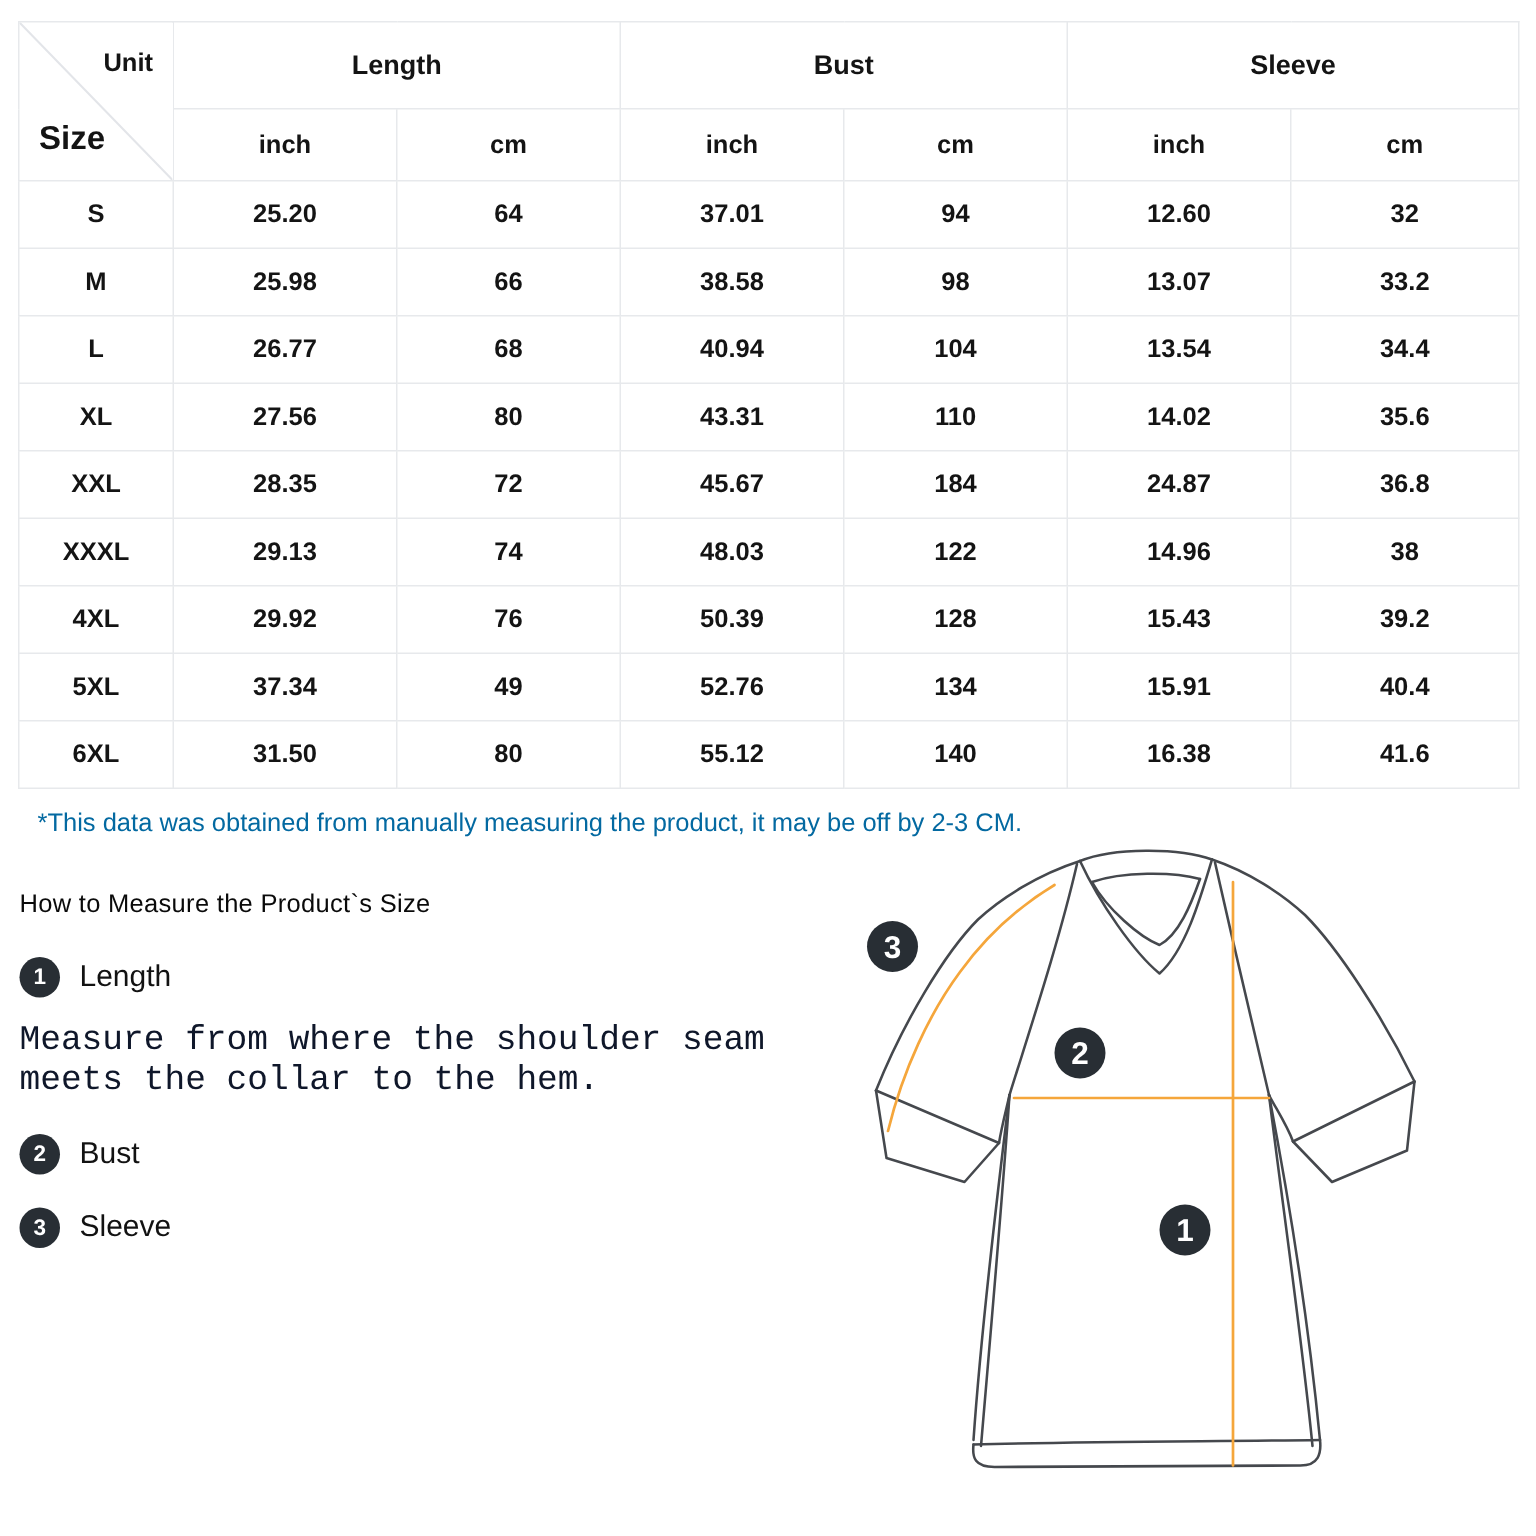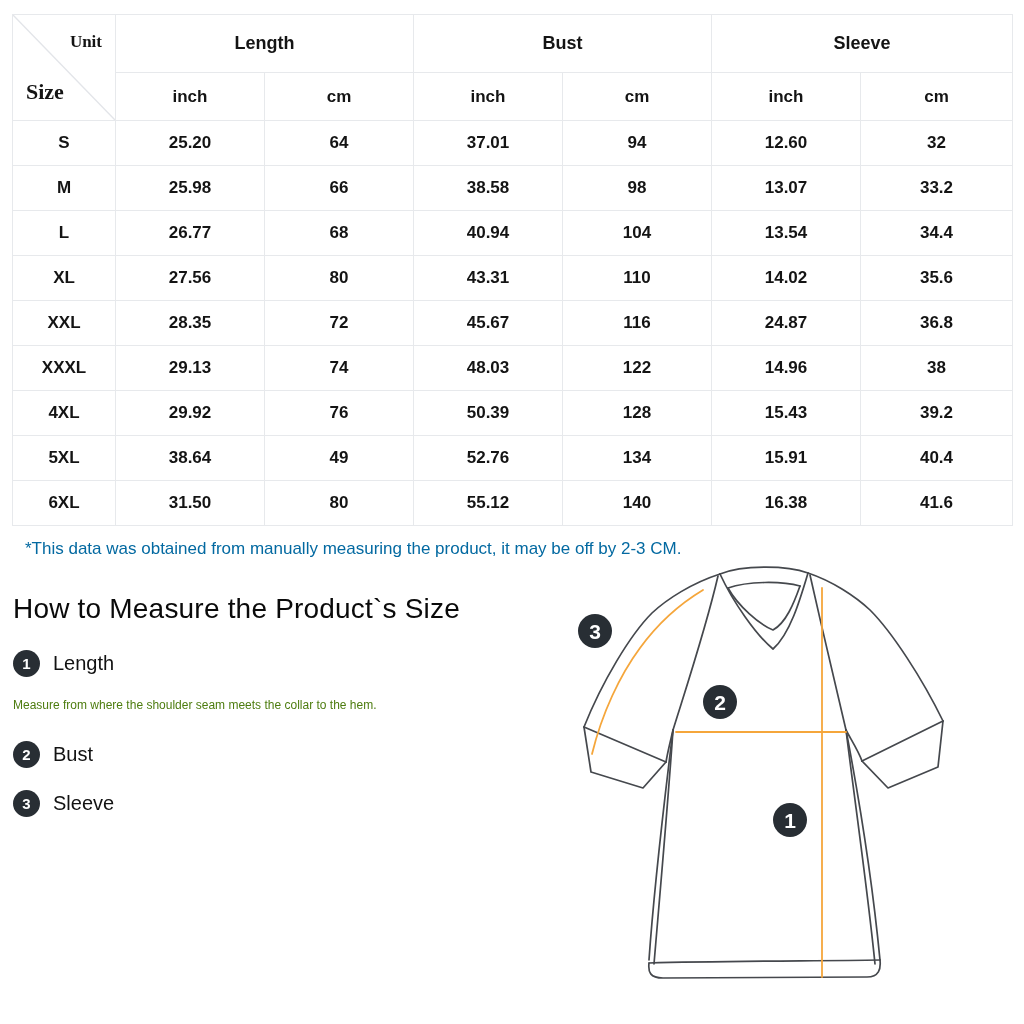--- a/index.html
+++ b/index.html
@@ -9,42 +9,42 @@
   
   .table-wrap { padding:14px 12px 0 12px; }
   table.size-chart { width:1000px; border-collapse:collapse; table-layout:fixed; }
   table.size-chart td, table.size-chart th {
     border:1px solid #e7e9ec; text-align:center; vertical-align:middle;
     font-weight:bold; font-size:17px; color:#141414; background:#fff; padding:0;
   }
   tr.group-row th { height:58px; font-size:18px; }
   tr.unit-row th { height:48px; }
   tr.data-row td { height:45px; }
-  th.corner-cell { position:relative; padding:0;font-family:Liberation Serif, serif; }
+  th.corner-cell { position:relative; padding:0; }
   .corner-inner { position:absolute; inset:0; }
   .corner-inner svg { position:absolute; inset:0; width:100%; height:100%; }
   .corner-unit { position:absolute; top:17px; right:13px; font-weight:bold; font-size:17px; }
   .corner-size { position:absolute; bottom:15px; left:13px; font-weight:bold; font-size:22px; }
 
   .footnote { margin:13px 0 0 13px; font-size:17px; color:#0369a1; font-weight:normal; }
 
   
   .guide { position:relative; margin:34px 0 0 13px; }
-  .guide-title { font-size:28px; font-weight:400; color:#0a0a0a; letter-spacing:0.2px; }
+  .guide-title { font-size:17px; font-weight:400; color:#0a0a0a; letter-spacing:0.2px; }
   .steps { width:560px; }
   .step { margin-top:22px; }
   .step:first-child { margin-top:25px; }
   .step-header { display:flex; align-items:center; gap:13px; }
   .step-badge {
     width:27px; height:27px; border-radius:50%; background:#282e34; color:#fff;
     display:flex; align-items:center; justify-content:center;
     font-size:15px; font-weight:bold; flex:0 0 27px;
   }
   .step-label { font-size:20px; color:#121212; }
-  .step-desc { margin-top:15px; font-size:12px; line-height:27px; color:#4d7c0f; max-width:556px; }
+  .step-desc { margin-top:15px; font-size:23px; line-height:27px; color:#0f172a; max-width:556px;font-family:Liberation Mono, monospace; }
 
   
   .diagram { position:absolute; left:570px; top:558px; width:440px; height:432px; }
   .diagram svg { width:100%; height:100%; }
   .badge-num { font-family:"Liberation Sans", sans-serif; font-size:21px; font-weight:bold; fill:#fff; text-anchor:middle; }
 </style>
 </head>
 <body>
 
 <div id="page">
@@ -118,21 +118,21 @@
           <td>43.31</td>
           <td>110</td>
           <td>14.02</td>
           <td>35.6</td>
         </tr>
         <tr class="data-row">
           <td>XXL</td>
           <td>28.35</td>
           <td>72</td>
           <td>45.67</td>
-          <td>116</td>
+          <td>184</td>
           <td>24.87</td>
           <td>36.8</td>
         </tr>
         <tr class="data-row">
           <td>XXXL</td>
           <td>29.13</td>
           <td>74</td>
           <td>48.03</td>
           <td>122</td>
           <td>14.96</td>
@@ -142,21 +142,21 @@
           <td>4XL</td>
           <td>29.92</td>
           <td>76</td>
           <td>50.39</td>
           <td>128</td>
           <td>15.43</td>
           <td>39.2</td>
         </tr>
         <tr class="data-row">
           <td>5XL</td>
-          <td>38.64</td>
+          <td>37.34</td>
           <td>49</td>
           <td>52.76</td>
           <td>134</td>
           <td>15.91</td>
           <td>40.4</td>
         </tr>
         <tr class="data-row">
           <td>6XL</td>
           <td>31.50</td>
           <td>80</td>

